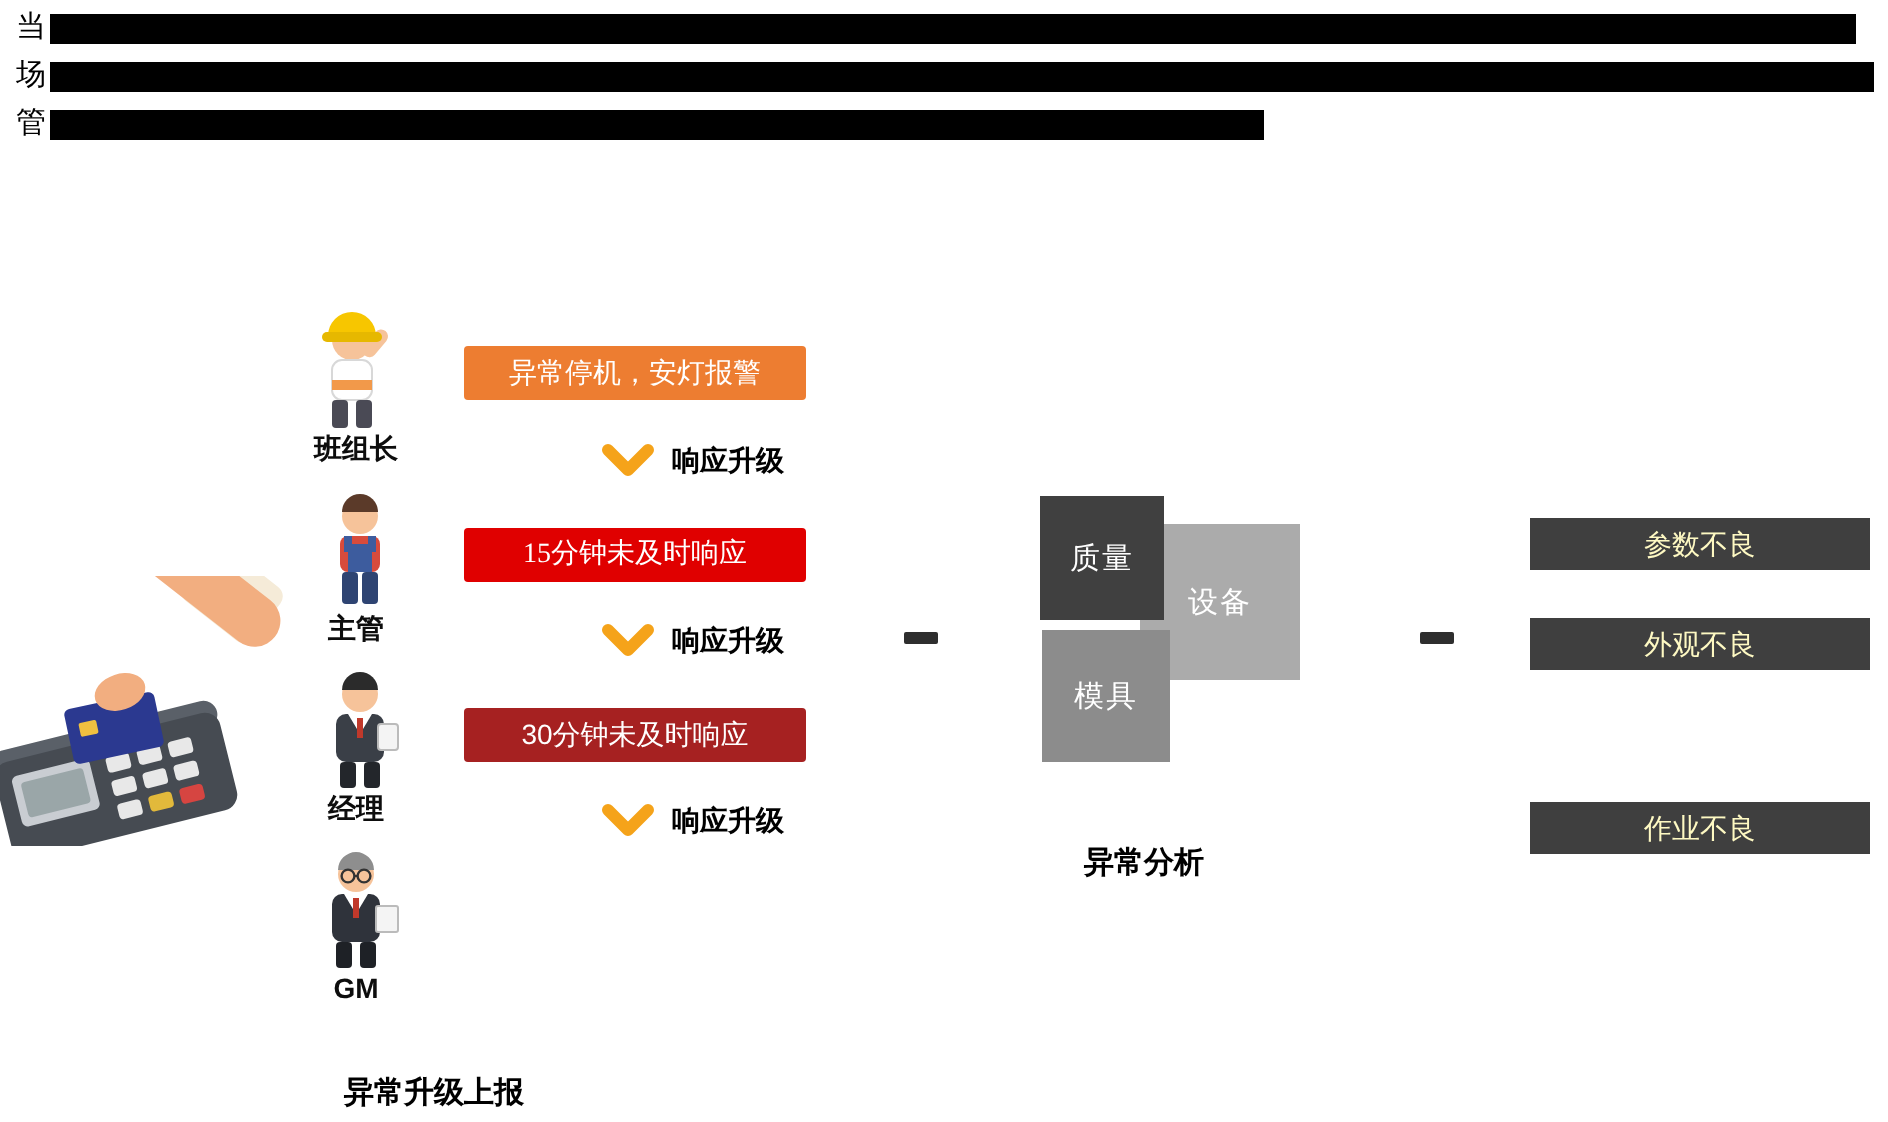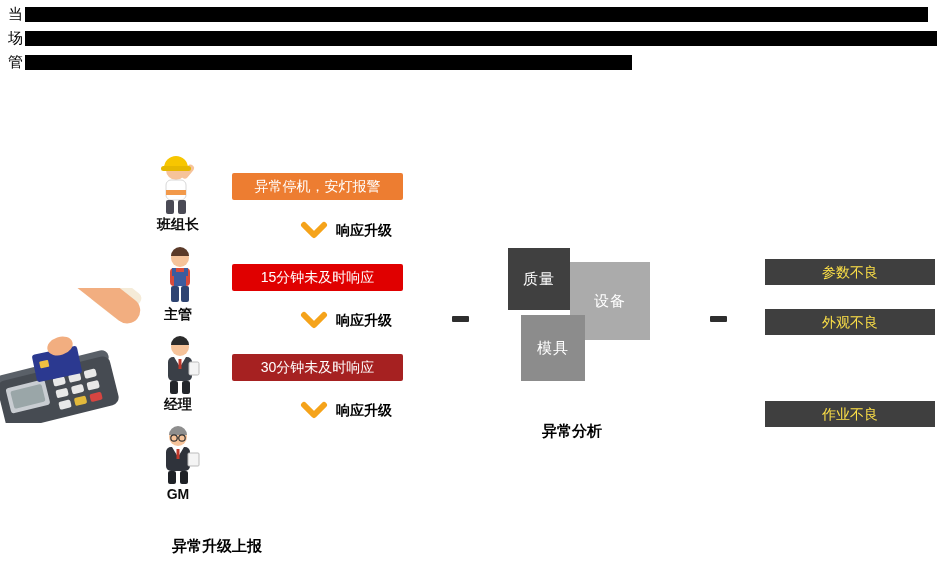--- a/index.html
+++ b/index.html
@@ -24,21 +24,21 @@
 
   
   .square { position:absolute; display:flex; align-items:center; justify-content:center;
             color:#fff; font-size:15px; letter-spacing:1px; }
 
   
   .dash { position:absolute; width:17px; height:6px; background:#2e2e2e; border-radius:1px; }
 
   
   .defect { position:absolute; left:765px; width:170px; height:26px;
-            color:#fde047; font-size:14px; text-align:center; line-height:26px; }
+            color:#fef9c3; font-size:14px; text-align:center; line-height:26px; }
 </style>
 </head>
 <body>
 
 <div id="slide">
 
   <div class="top-line" style="top:6px;">
     <span class="prefix">当</span>
     <div class="bar" style="width:903px;"></div>
   </div>
@@ -135,21 +135,21 @@
       <polygon points="26,25 32,25 26,35" fill="#ffffff"></polygon>
       <rect x="24.5" y="27" width="3" height="10" fill="#C0392B"></rect>
       <rect x="36" y="31" width="11" height="13" rx="1" fill="#F4F4F4" stroke="#BBBBBB"></rect>
       <rect x="16" y="49" width="8" height="13" rx="2" fill="#1E2126"></rect>
       <rect x="28" y="49" width="8" height="13" rx="2" fill="#1E2126"></rect>
     </svg>
   </div>
   <div class="role-label" style="left:133px; top:486px;">GM</div>
 
   <div class="badge" style="top: 173px; background-color: rgb(237, 125, 49);">异常停机，安灯报警</div>
-  <div class="badge" style="top: 264px; background-color: rgb(224, 0, 0);">15分钟未及时响应</div>
+  <div class="badge" style="top: 264px; background-color: rgb(224, 0, 0); font-family: Liberation Serif, serif;">15分钟未及时响应</div>
   <div class="badge" style="top: 354px; background-color: rgb(166, 33, 33);">30分钟未及时响应</div>
 
   <div class="esc-row" style="left:300px; top:221px;">
     <svg width="28" height="20" viewBox="0 0 28 20">
       <polyline points="4,4 14,14 24,4" fill="none" stroke-width="6" stroke-linecap="round" stroke-linejoin="round" stroke="#F5A31A"></polyline>
     </svg>
     <span class="esc-text">响应升级</span>
   </div>
   <div class="esc-row" style="left:300px; top:311px;">
     <svg width="28" height="20" viewBox="0 0 28 20">
@@ -164,21 +164,21 @@
     <span class="esc-text">响应升级</span>
   </div>
 
   <div class="section-title" style="left:157px; top:537px;">异常升级上报</div>
 
   <div class="dash" style="left:452px; top:316px;"></div>
   <div class="dash" style="left:710px; top:316px;"></div>
 
   <div class="square" style="left: 521px; top: 315px; width: 64px; height: 66px; z-index: 2; background-color: rgb(140, 140, 140);">模具</div>
   <div class="square" style="left: 570px; top: 262px; width: 80px; height: 78px; z-index: 1; background-color: rgb(171, 171, 171);">设备</div>
-  <div class="square" style="left: 508px; top: 248px; width: 62px; height: 62px; z-index: 3; background-color: rgb(64, 64, 64);">质量</div>
+  <div class="square" style="left: 520px; top: 248px; width: 62px; height: 62px; z-index: 3; background-color: rgb(64, 64, 64);">质量</div>
 
   <div class="section-title" style="left:512px; top:422px;">异常分析</div>
 
   <div class="defect" style="top: 259px; background-color: rgb(63, 63, 63);">参数不良</div>
   <div class="defect" style="top: 309px; background-color: rgb(63, 63, 63);">外观不良</div>
   <div class="defect" style="top: 359px; background-color: rgb(63, 63, 63); margin-top: 42px;">作业不良</div>
 
 </div>
 
 </body></html>

